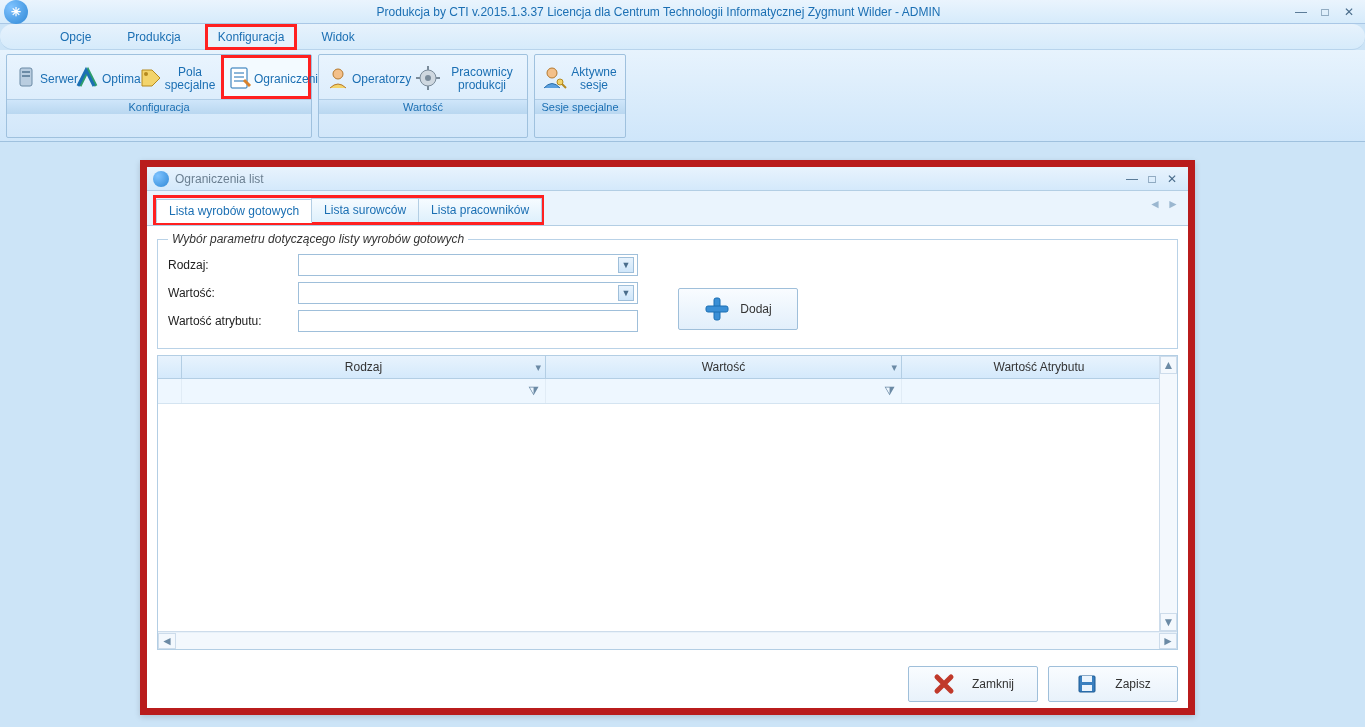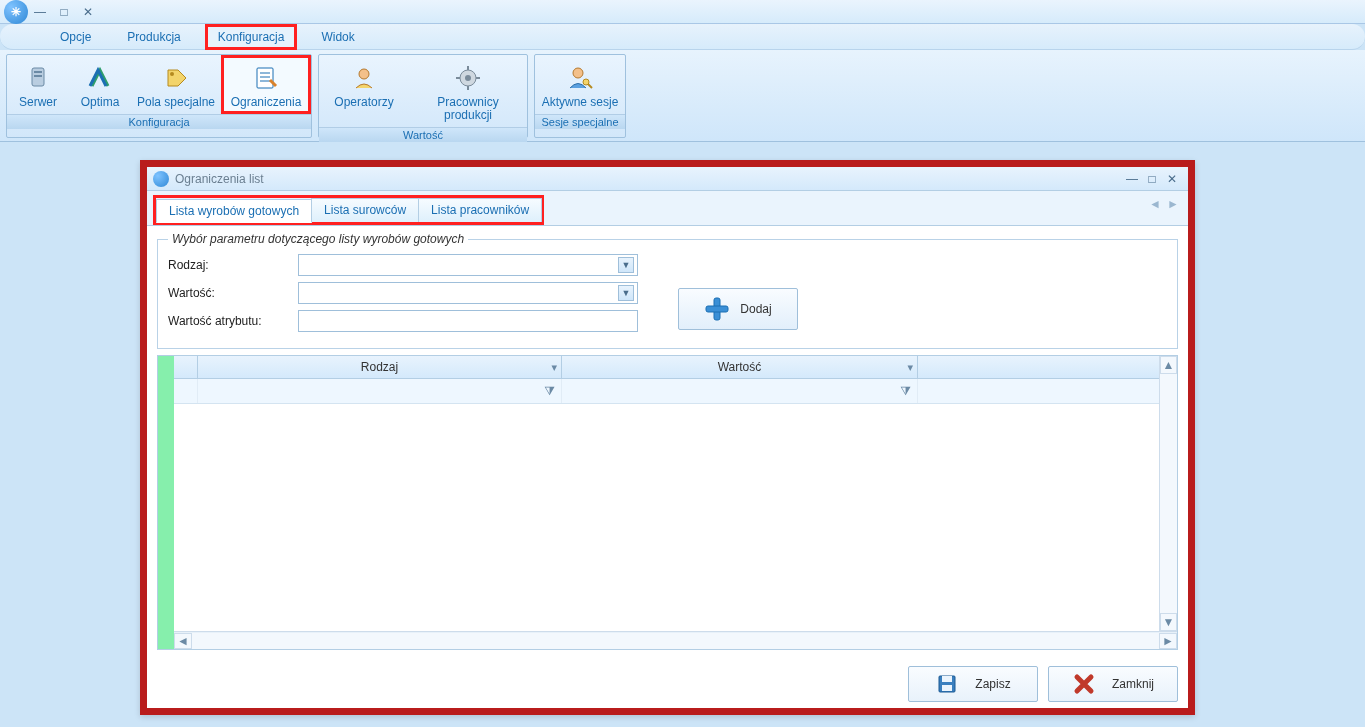--- a/index.html
+++ b/index.html
@@ -10,21 +10,21 @@
   .titlebar .title { flex:1; text-align:center; color:#1b6fb3; font-size:12px; }
   .titlebar .winbtn { width:24px; height:18px; display:flex; align-items:center; justify-content:center; color:#4a6d8c; cursor:pointer; }
   
   .menubar { height: 26px; background: linear-gradient(#e7f2fc,#d6ebfb); display:flex; align-items:center; padding-left:48px; gap:12px; border-bottom:1px solid #b8d4ec;border-radius:13px;}
   .menubar .menuitem { padding:3px 10px; color:#1b6fb3; cursor:pointer; border:2px solid transparent;}
   .menubar .menuitem.hl { border:3px solid #ff2020; background:#e6f2fc;}
   
   .ribbon { height:92px; background:linear-gradient(#e7f3fd,#cfe6fa); display:flex; align-items:flex-start; padding:4px 6px 0 6px; gap:6px; border-bottom:1px solid #9fc1de;}
   .ribbon-group { border:1px solid #9fc1de; background:linear-gradient(#e9f4fe,#d2e7fa); display:flex; flex-direction:column; align-items:center; border-radius:2px; height:84px;}
   .ribbon-group .btns { display:flex; }
-  .ribbon-btn { width: 90px; display:flex; flex-direction:column; align-items:center; padding:4px 2px 2px 2px; color:#1b6fb3; cursor:pointer; border:3px solid transparent;}
+  .ribbon-btn { width: 90px; display:flex; flex-direction:row; align-items:center; padding:4px 2px 2px 2px; color:#1b6fb3; cursor:pointer; border:3px solid transparent;}
   .ribbon-btn.narrow { width:62px; }
   .ribbon-btn.wide { width:118px; }
   .ribbon-btn.hl { border:3px solid #ff2020; background:#f3faff;}
   .ribbon-btn .ricon { width:32px; height:32px; display:flex; align-items:center; justify-content:center; }
   .ribbon-btn .rlabel { margin-top:2px; font-size:12px; text-align:center; line-height:13px;}
   .ribbon-group .grouplabel { width:100%; text-align:center; background:linear-gradient(#cfe6fa,#b9d7f0); color:#1b6fb3; font-size:11px; padding:1px 0; border-top:1px solid #b1cde6;}
   
   .workarea { position:relative; background:#cce4f7; height:calc(727px - 24px - 26px - 92px); }
   .subwindow { position:absolute; left:140px; top:18px; width:1055px; height:555px; background:#fff; border:7px solid #b91c1c; box-shadow:0 2px 6px rgba(0,0,0,0.15); display:flex; flex-direction:column;}
   .sub-titlebar { height:24px; background:linear-gradient(#e8f3fd,#d4e9fb); border-bottom:1px solid #b3cee4; display:flex; align-items:center; padding:0 6px;}
@@ -46,21 +46,21 @@
   .formrow label { width:130px; color:#222; }
   .combo, .txt { height:22px; border:1px solid #9fbfda; background:#fff;}
   .combo { width:340px; display:flex; align-items:center; justify-content:flex-end; padding-right:3px;}
   .combo .caret { width:16px; height:16px; background:linear-gradient(#e8f3fd,#cfe6fa); border:1px solid #9fbfda; display:flex;align-items:center;justify-content:center;color:#4a6d8c;font-size:9px;}
   .txt { width:340px; padding:2px 4px;}
   
   .params { position:relative; }
   .bigbtn { width:120px; height:42px; border:1px solid #9fbfda; background:linear-gradient(#f9fcff,#e2effb); display:flex; align-items:center; justify-content:center; gap:10px; color:#333; cursor:pointer; border-radius:2px;}
   .bigbtn .bicon { width:26px; height:26px; display:flex;align-items:center;justify-content:center;}
   
-  .gridwrap { flex:1; border:1px solid #b3cee4; display:flex; flex-direction:column; background:#86efac; overflow:hidden; position:relative;padding-left:16px;}
+  .gridwrap { flex:1; border:1px solid #b3cee4; display:flex; flex-direction:column; background:#a21caf; overflow:hidden; position:relative;}
   .grid-header { display:flex; background:linear-gradient(#e8f3fd,#d4e9fb); border-bottom:1px solid #b3cee4;}
   .gh-cell { border-right:1px solid #b3cee4; padding:4px 6px; color:#333; font-size:12px; display:flex; align-items:center; justify-content:center; position:relative;}
   .gh-cell.sel { width:24px; }
   .gh-cell .funnel { position:absolute; right:4px; color:#6b8aa5; font-size:11px;}
   .grid-filter { display:flex; background:#eef7ff; border-bottom:1px solid #d4e4f1;}
   .gf-cell { border-right:1px solid #e1ecf6; height:24px; display:flex;align-items:center;justify-content:flex-end;padding-right:6px;color:#6b8aa5;}
   .colA { width:364px; } .colB { width:356px;} .colC { flex:1; }
   .grid-body { flex:1; background:#fff; }
   .grid-hscroll { height:18px; background:#e8f1f9; border-top:1px solid #cddceb; display:flex; align-items:center;}
   .grid-hscroll .hsleft,.grid-hscroll .hsright{width:18px;height:16px;display:flex;align-items:center;justify-content:center;color:#6b8aa5;border:1px solid #cddceb;background:#f3f8fd;cursor:pointer;}
@@ -72,20 +72,21 @@
   .bottombar { height:48px; display:flex; justify-content:flex-end; align-items:center; gap:10px; padding:6px 10px; background:#fff; }
   .btmbtn { width:130px; height:36px; border:1px solid #b7a27a; background:linear-gradient(#fdfaf3,#f3ead4); display:flex; align-items:center; justify-content:center; gap:16px; color:#333; cursor:pointer; border-radius:2px;}
   .btmbtn.blue { border:1px solid #9fbfda; background:linear-gradient(#f9fcff,#e8f2fb);}
   .btmbtn .bicon { width:24px;height:24px;display:flex;align-items:center;justify-content:center;}
 </style>
 </head>
 <body>
 
 <div class="titlebar">
   <div class="logo">✳</div>
+  <div class="title">Produkcja by CTI v.2015.1.3.37 Licencja dla Centrum Technologii Informatycznej Zygmunt Wilder - ADMIN</div>
   <div class="winbtn">—</div>
   <div class="winbtn">□</div>
   <div class="winbtn">✕</div>
 </div>
 
 <div class="menubar">
   <div class="menuitem">Opcje</div>
   <div class="menuitem">Produkcja</div>
   <div class="menuitem hl">Konfiguracja</div>
   <div class="menuitem">Widok</div>
@@ -244,20 +245,23 @@
       <div class="gridwrap">
         <div class="grid-header">
           <div class="gh-cell sel"></div>
           <div class="gh-cell colA">
             <span>Rodzaj</span>
             <span class="funnel">▾</span>
           </div>
           <div class="gh-cell colB">
             <span>Wartość</span>
             <span class="funnel">▾</span>
+          </div>
+          <div class="gh-cell colC">
+            <span>Wartość Atrybutu</span>
           </div>
         </div>
         <div class="grid-filter">
           <div class="gf-cell sel" style="width:24px;"></div>
           <div class="gf-cell colA">
               <span>⧩</span>
             </div>
           <div class="gf-cell colB">
               <span>⧩</span>
             </div>
@@ -274,30 +278,30 @@
           <div class="hstrack"></div>
           <div class="hsright">►</div>
         </div>
       </div>
     </div>
 
     <div class="bottombar">
       <div class="btmbtn blue">
         <div class="bicon">
           <svg width="22" height="22" viewBox="0 0 22 22">
+              <path d="M4 4 L18 18 M18 4 L4 18" stroke="#c0392b" stroke-width="5" stroke-linecap="round"></path>
+            </svg>
+        </div>
+        <span>Zamknij</span>
+      </div>
+      <div class="btmbtn blue">
+        <div class="bicon">
+          <svg width="22" height="22" viewBox="0 0 22 22">
               <rect x="3" y="3" width="16" height="16" rx="1" fill="#3a7fbf" stroke="#1b5a94"></rect>
               <rect x="6" y="3" width="10" height="6" fill="#eaf4fd"></rect>
               <rect x="6" y="12" width="10" height="6" fill="#eaf4fd"></rect>
             </svg>
         </div>
         <span>Zapisz</span>
       </div>
-      <div class="btmbtn blue">
-        <div class="bicon">
-          <svg width="22" height="22" viewBox="0 0 22 22">
-              <path d="M4 4 L18 18 M18 4 L4 18" stroke="#c0392b" stroke-width="5" stroke-linecap="round"></path>
-            </svg>
-        </div>
-        <span>Zamknij</span>
-      </div>
     </div>
   </div>
 </div>
 
 </body></html>

